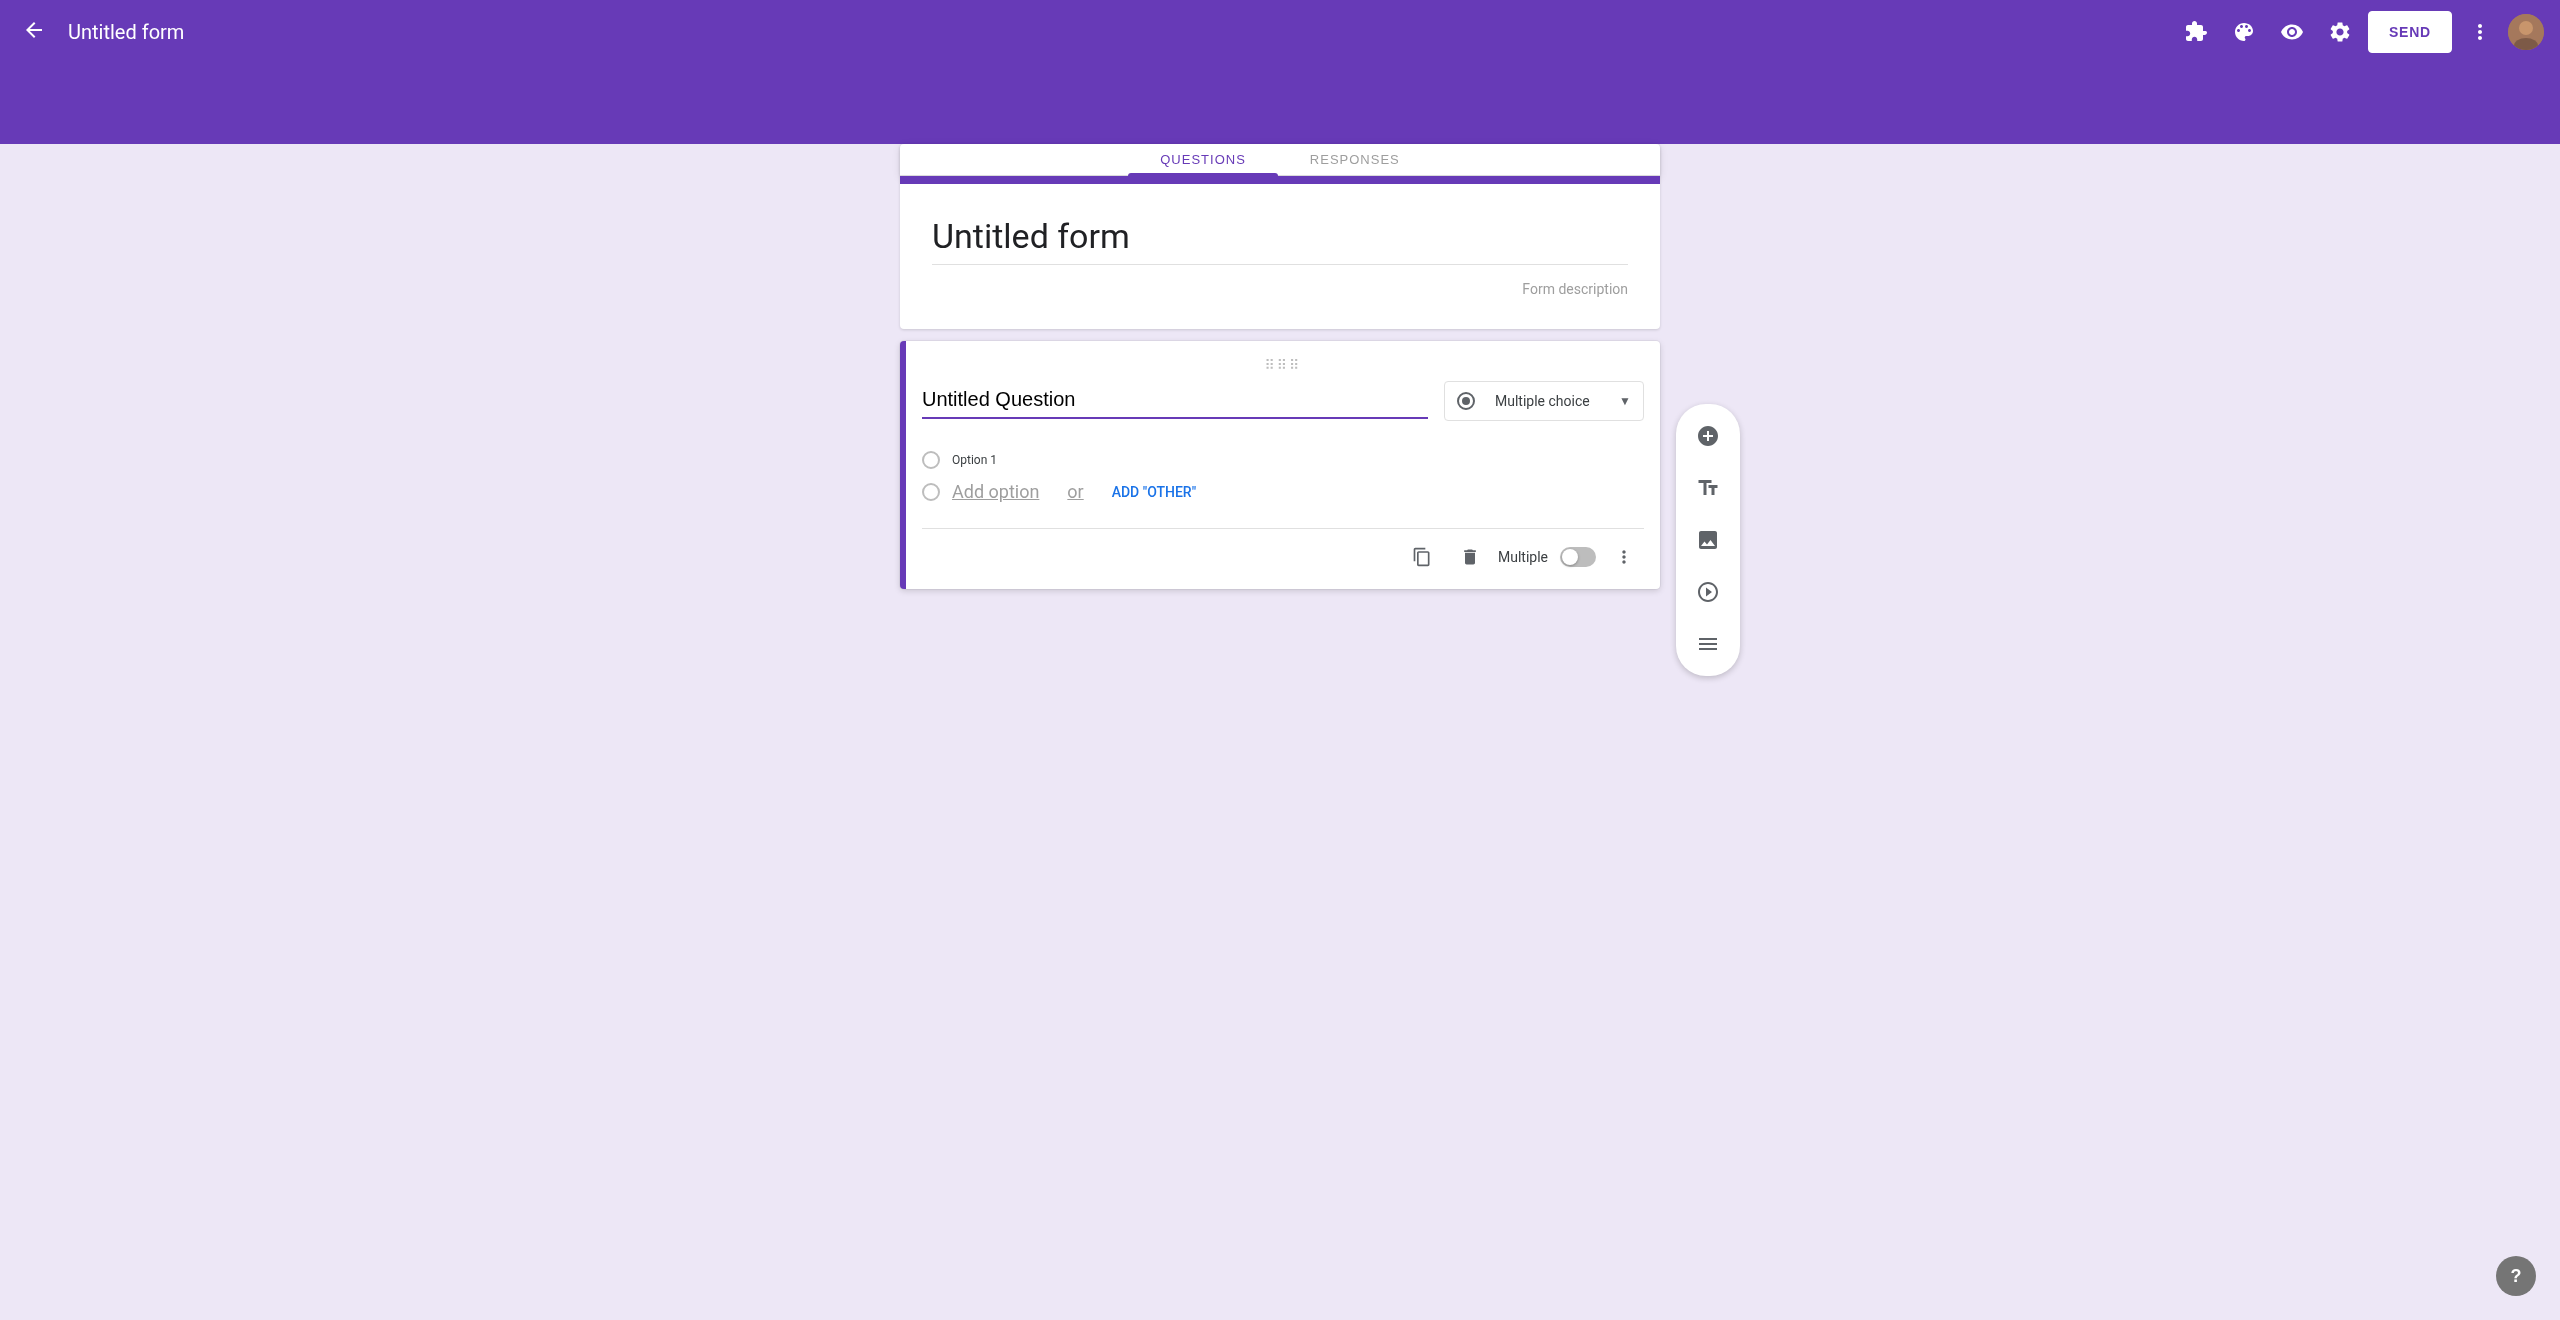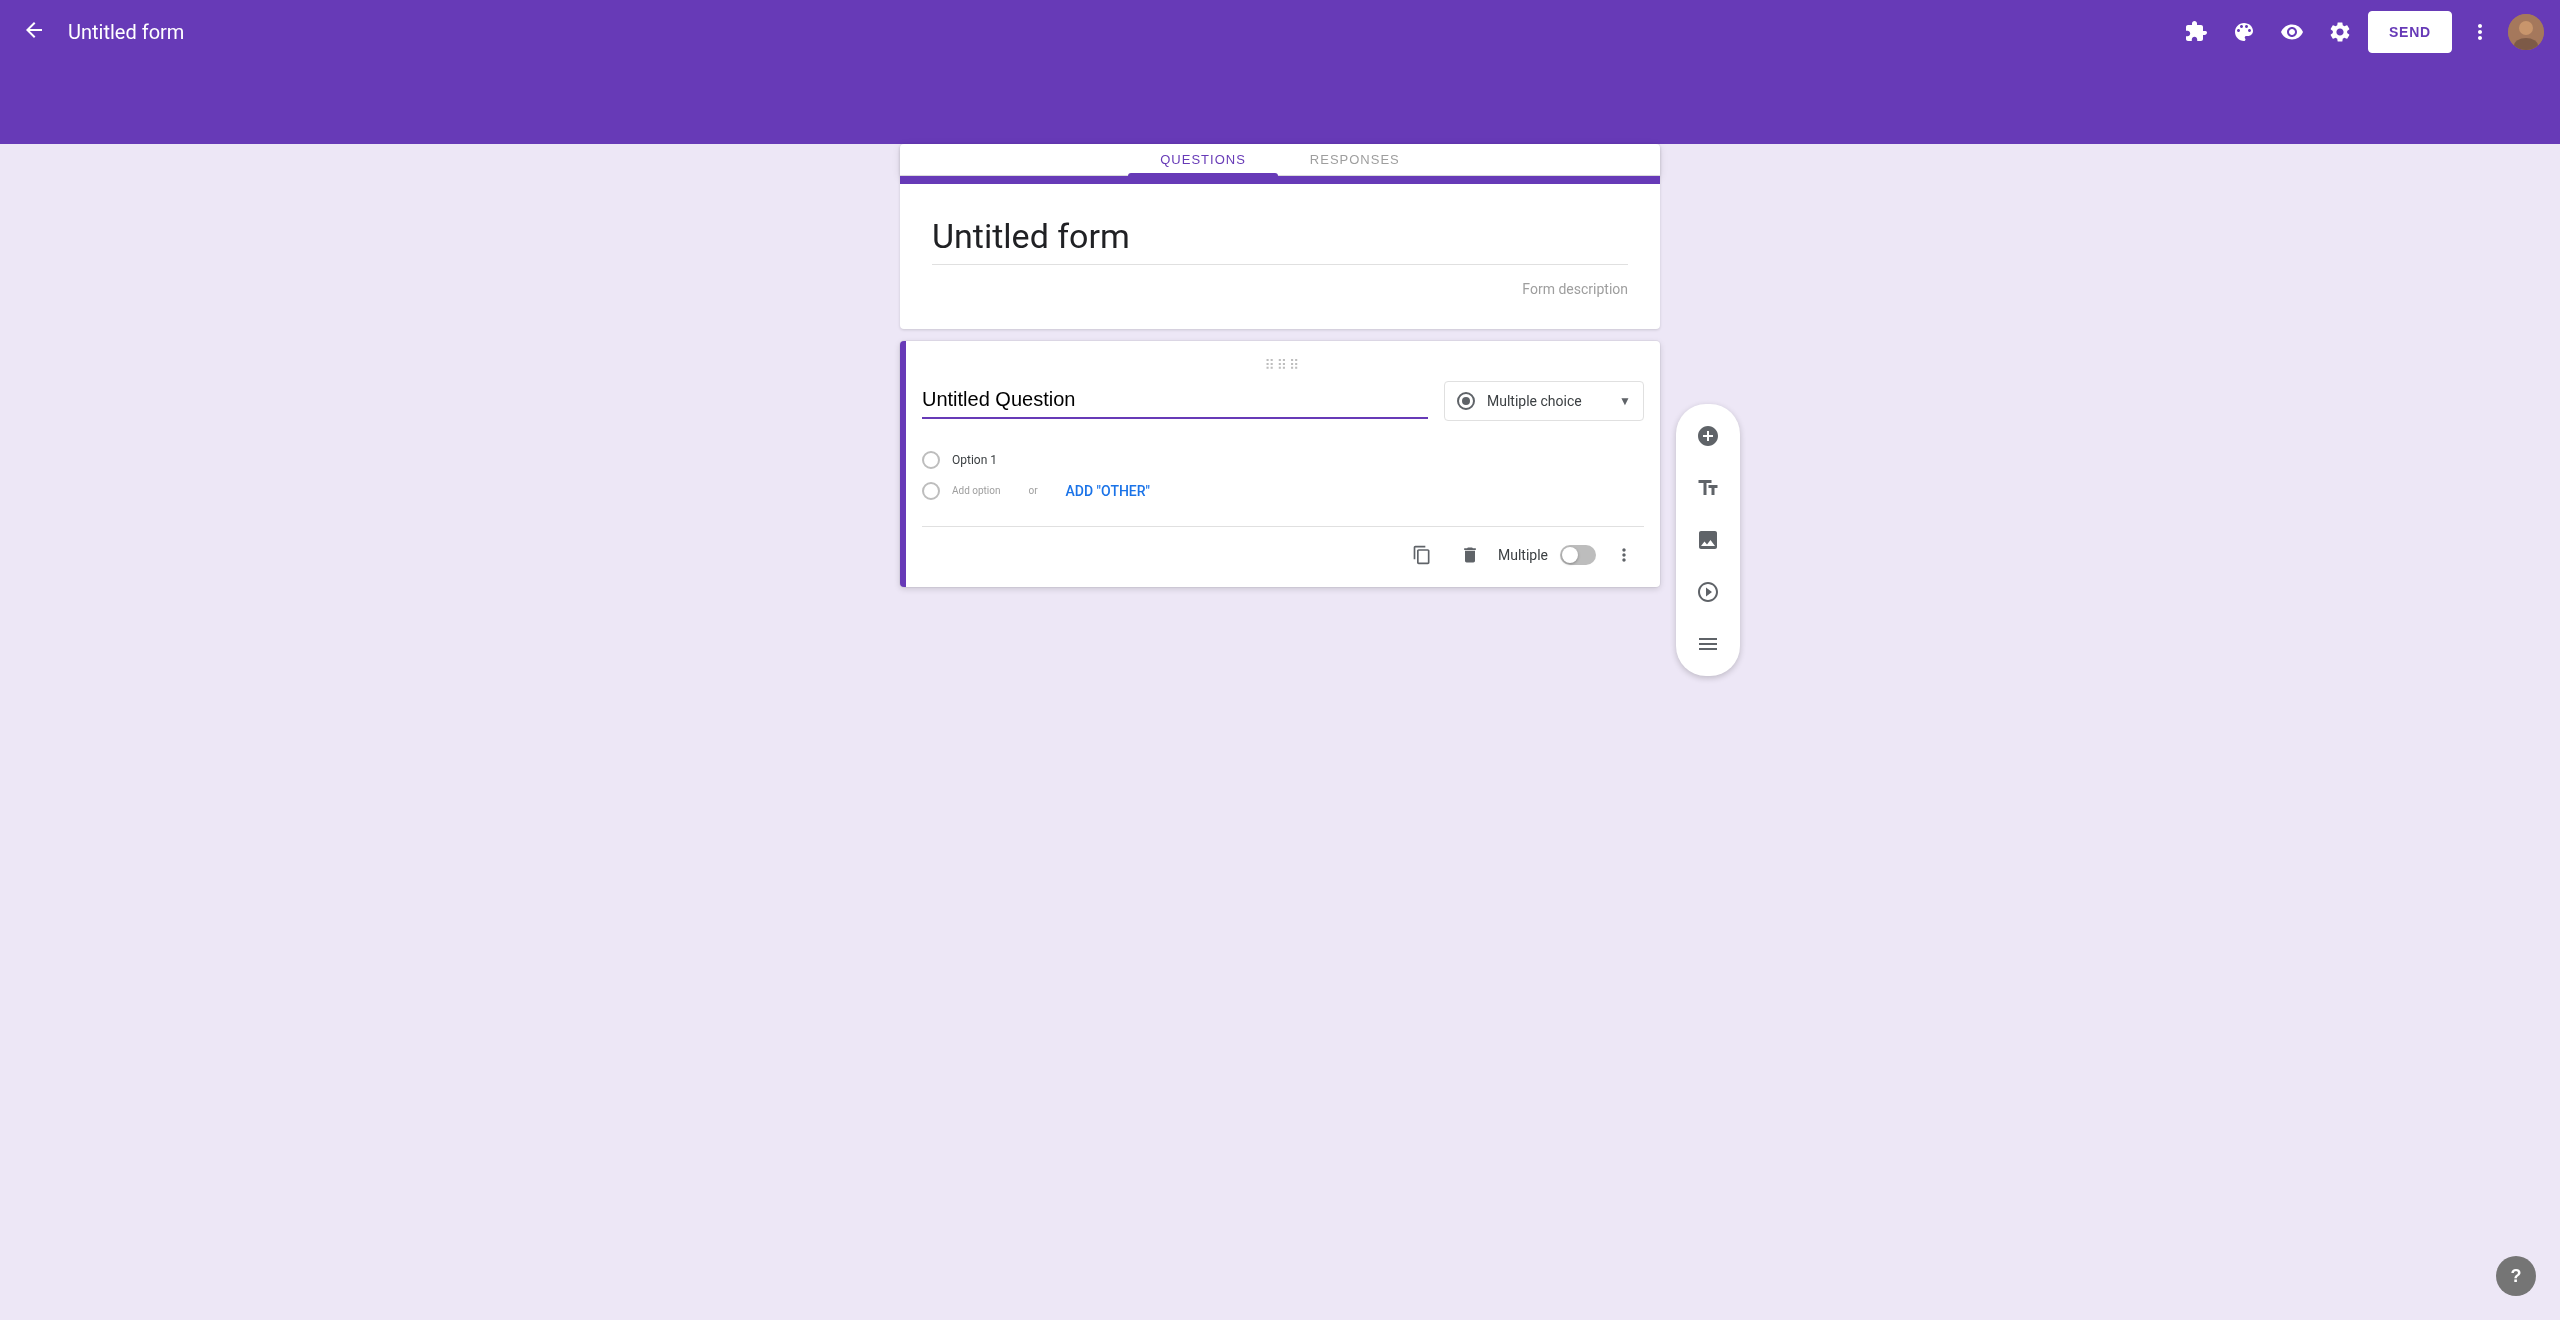--- a/index.html
+++ b/index.html
@@ -218,21 +218,21 @@
       display: flex;
       align-items: center;
       border: 1px solid #e0e0e0;
       border-radius: 4px;
       padding: 10px 12px;
       cursor: pointer;
       font-size: 14px;
       color: #3c4043;
       background: white;
       min-width: 200px;
-      gap: 12px;
+      gap: 20px;
     }
     .question-type-select .radio-icon {
       width: 18px;
       height: 18px;
       border-radius: 50%;
       border: 2px solid #5f6368;
       display: flex;
       align-items: center;
       justify-content: center;
       flex-shrink: 0;
@@ -260,22 +260,23 @@
       height: 18px;
       border-radius: 50%;
       border: 2px solid #bdbdbd;
       flex-shrink: 0;
     }
     .option-label {
       font-size: 12px;
       color: #3c4043;
     }
     .add-option-label {
-      font-size: 10px;
+      font-size: 18px;
       color: #9e9e9e;
+      text-decoration: underline;
     }
     .add-other-link {
       font-size: 14px;
       color: #1a73e8;
       font-weight: 500;
       cursor: pointer;
       text-decoration: none;
     }
 
     

